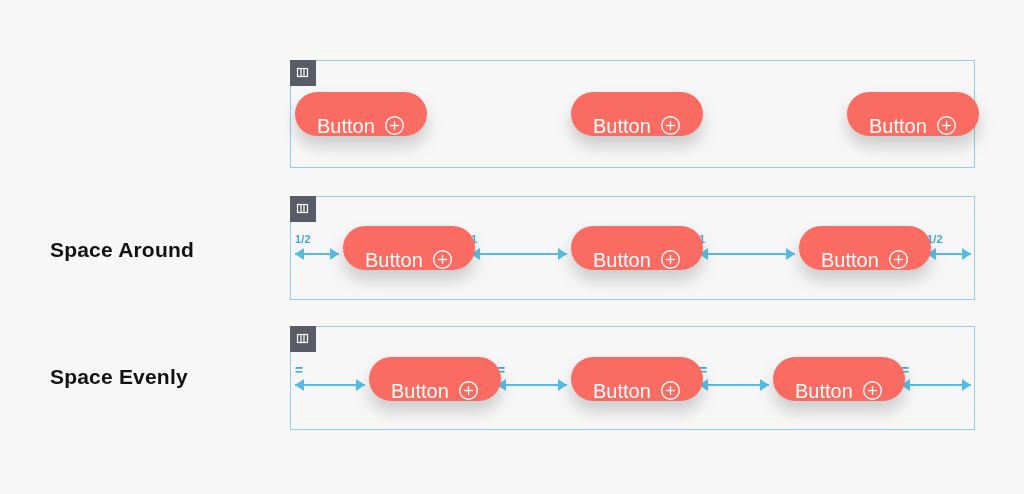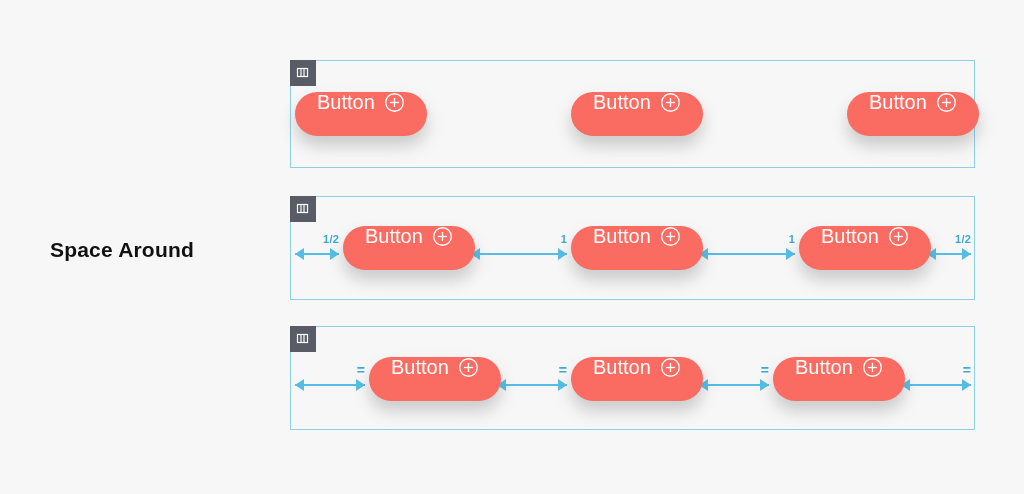--- a/index.html
+++ b/index.html
@@ -73,21 +73,21 @@
   
   .btn {
     position: absolute;
     box-sizing: border-box;
     height: 44px;
     padding: 0 22px;
     border-radius: 22px;
     background: #fa6b62;
     color: #ffffff;
     display: flex;
-    align-items: flex-start;
+    align-items: flex-end;
     justify-content: center;
     gap: 9px;
     font-family: "Liberation Sans", sans-serif;
     font-size: 20px;
     font-weight: 400;
     white-space: nowrap;
     box-shadow: 0 10px 16px rgba(90, 90, 90, 0.28);
     border: none;
     cursor: pointer;
     z-index: 3;
@@ -144,21 +144,21 @@
   }
   .measure .m-arrow.right {
     right: 0;
     border-left: 9px solid #55bde4;
   }
   .measure .m-label {
     position: absolute;
     top: 0;
     left: 0;
     right: 0;
-    text-align: right;
+    text-align: left;
     font-family: "Liberation Sans", sans-serif;
     font-size: 11px;
     font-weight: bold;
     color: #3fa9d4;
     line-height: 14px;
     letter-spacing: 0.2px;
   }
   .measure .m-label.eq {
     font-size: 14px;
     font-weight: bold;
@@ -282,20 +282,21 @@
     <div class="btn b3">
       <span class="btn-label">Button</span>
       <svg class="plus-icon" viewBox="0 0 22 22">
         <circle cx="11" cy="11" r="9.2" fill="none" stroke="#ffffff" stroke-width="1.4"></circle>
         <line x1="11" y1="6.2" x2="11" y2="15.8" stroke="#ffffff" stroke-width="1.4"></line>
         <line x1="6.2" y1="11" x2="15.8" y2="11" stroke="#ffffff" stroke-width="1.4"></line>
       </svg>
     </div>
   </div>
 
+  <div class="row-label r3">Space Evenly</div>
 
   <div class="flex-container c3">
 
     <div class="corner-badge">
       <svg width="13" height="13" viewBox="0 0 13 13" aria-hidden="true">
         <rect x="1.5" y="2.5" width="10" height="8" fill="none" stroke="#ffffff" stroke-width="1.2"></rect>
         <line x1="5" y1="2.5" x2="5" y2="10.5" stroke="#ffffff" stroke-width="1.2"></line>
         <line x1="8" y1="2.5" x2="8" y2="10.5" stroke="#ffffff" stroke-width="1.2"></line>
       </svg>
     </div>

